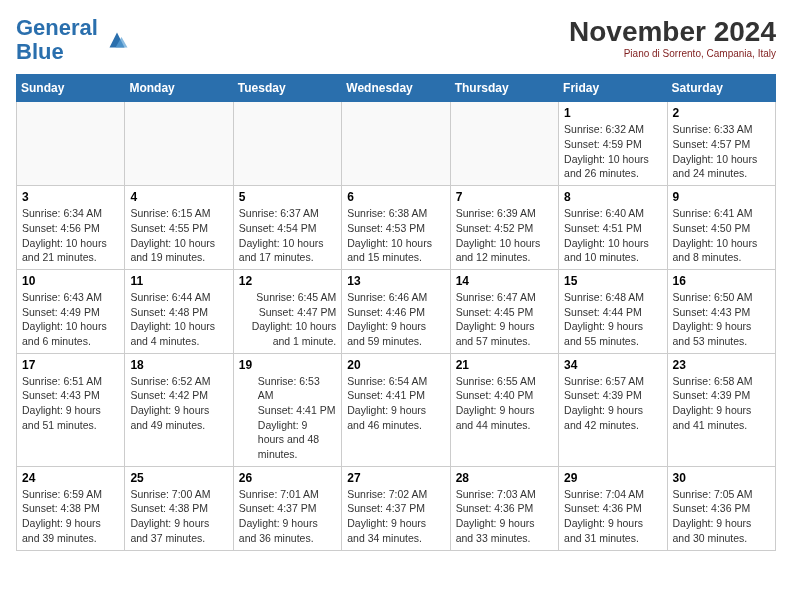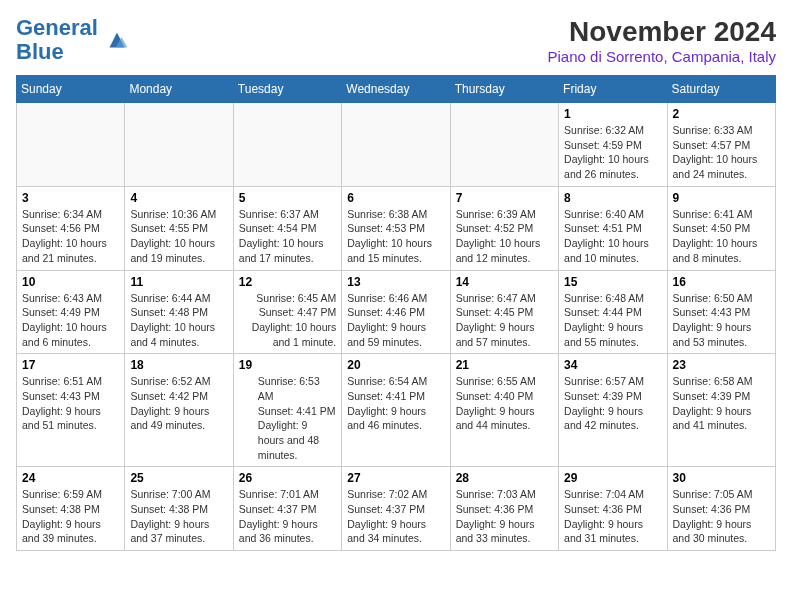--- a/index.html
+++ b/index.html
@@ -36,35 +36,35 @@
     }
     .title-area {
       text-align: right;
     }
     .month-title {
       font-size: 28px;
       font-weight: bold;
       color: #333;
     }
     .location-title {
-      font-size: 15px;
-      color: #6d28d9;
+      font-size: 10px;
+      color: #7f1d1d;
     }
     .calendar {
       width: 100%;
       border-collapse: collapse;
       font-size: 11px;
     }
     .calendar th {
       background-color: #2a6fad;
       color: #fff;
       padding: 6px 4px;
       text-align: left;
       font-size: 12px;
-      font-weight: normal;
+      font-weight: bold;
       border: 1px solid #2a6fad;
     }
     .calendar td {
       border: 1px solid #ccc;
       vertical-align: top;
       padding: 4px 5px;
       width: calc(100% / 7);
       height: 80px;
     }
     .calendar td.empty {
@@ -140,21 +140,21 @@
       </tr>
       <tr>
         <td>
           <span class="day-num">3</span>
           <div class="day-info" style="white-space: pre-line;">Sunrise: 6:34 AM
 Sunset: 4:56 PM
 Daylight: 10 hours and 21 minutes.</div>
         </td>
         <td>
           <span class="day-num">4</span>
-          <div class="day-info" style="white-space: pre-line;">Sunrise: 10:36 AM
+          <div class="day-info" style="white-space: pre-line;">Sunrise: 6:15 AM
 Sunset: 4:55 PM
 Daylight: 10 hours and 19 minutes.</div>
         </td>
         <td>
           <span class="day-num">5</span>
           <div class="day-info" style="white-space: pre-line;">Sunrise: 6:37 AM
 Sunset: 4:54 PM
 Daylight: 10 hours and 17 minutes.</div>
         </td>
         <td>

